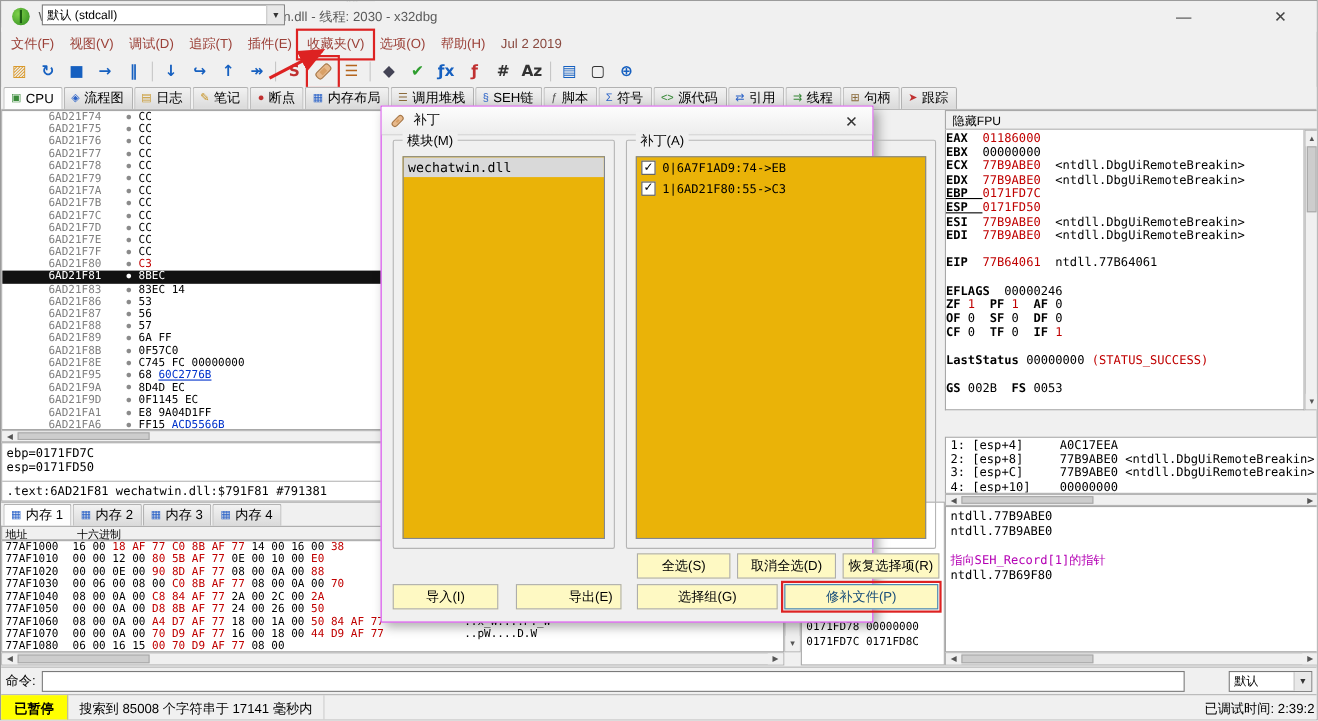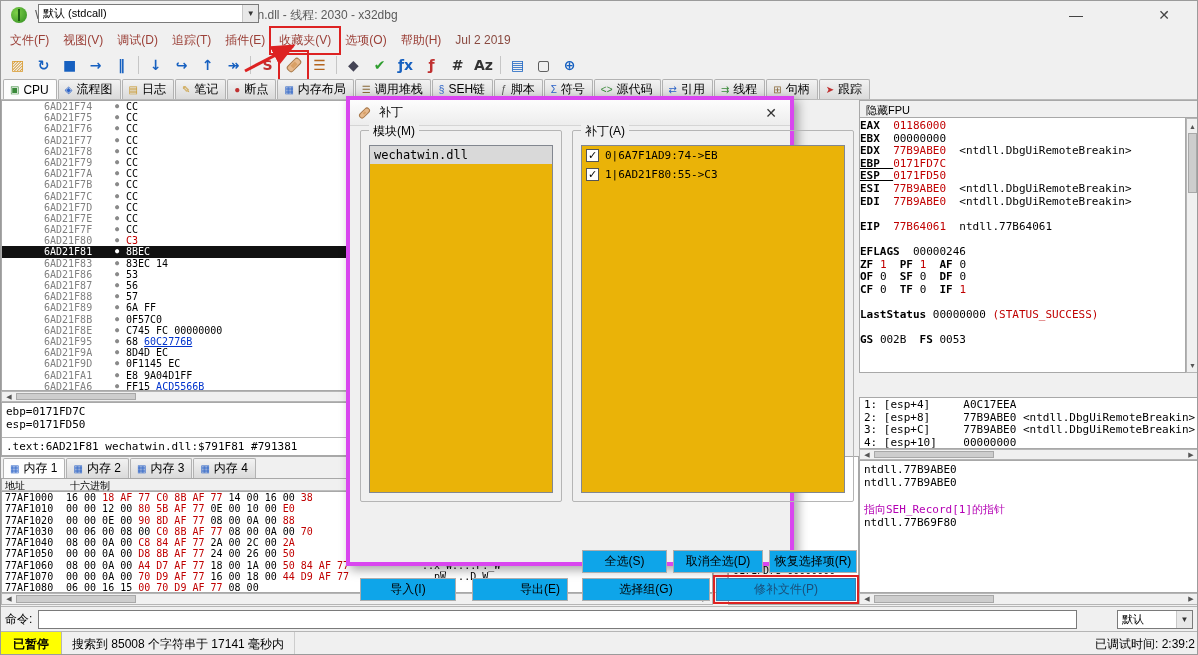--- a/index.html
+++ b/index.html
@@ -96,34 +96,34 @@
   
   #commandbar{position:absolute;left:0;top:605px;width:100%;height:25px;background:#f0f0f0;border-top:1px solid #b5b5b5;display:flex;align-items:center;padding:0 4px;gap:6px;}
   #cmd-input{flex:1;height:19px;background:#fff;border:1px solid #7a7a7a;font-size:11px;padding:0 4px;font-family:"DejaVu Sans Mono",monospace;}
   #cmd-combo{width:76px;}
   #statusbar{position:absolute;left:0;top:630px;width:100%;height:25px;background:#f0f0f0;border-top:1px solid #b5b5b5;display:flex;align-items:center;font-size:12px;}
   #status-state{background:#ffff00;border-right:1px solid #b5b5b5;height:100%;display:flex;align-items:center;padding:0 12px;font-weight:bold;}
   #status-msg{padding:0 10px;border-right:1px solid #cdcdcd;height:100%;display:flex;align-items:center;}
   #status-time{margin-left:auto;padding-right:2px;white-space:nowrap;}
 
   
-  #dialog{position:absolute;left:345px;top:95px;width:448px;height:470px;background:#f0f0f0;border:4px solid #d946ef;box-shadow:4px 4px 10px rgba(0,0,0,.35);z-index:50;}
+  #dialog{position:absolute;left:345px;top:95px;width:448px;height:470px;background:#f0f0f0;border:1px solid #d946ef;box-shadow:4px 4px 10px rgba(0,0,0,.35);z-index:50;}
   #dlg-title{height:26px;display:flex;align-items:center;padding:0 8px;background:linear-gradient(#fdfdfd,#ededed);border-bottom:1px solid #d5d5d5;}
   #dlg-title .bandaid{width:13px;height:6px;}
   #dlg-title-text{margin-left:8px;font-size:12px;}
   #dlg-close{margin-left:auto;font-size:14px;color:#333;width:22px;text-align:center;}
   .groupbox{position:absolute;border:1px solid #b5b5b5;border-radius:2px;}
   .gb-label{position:absolute;top:-8px;left:8px;background:#f0f0f0;padding:0 4px;font-size:12px;}
   #gb-modules{left:10px;top:30px;width:202px;height:372px;}
   #gb-patches{left:222px;top:30px;width:282px;height:372px;}
   .listbox{position:absolute;left:8px;top:14px;right:8px;bottom:8px;background:#eab308;border:1px solid #828790;overflow:hidden;}
   .mod-row{height:18px;line-height:18px;padding:0 4px;font-size:12px;}
   .mod-row.sel{background:#d9d9d9;}
   .patch-row{height:19px;display:flex;align-items:center;gap:6px;padding:0 4px;font-size:11px;}
-  .dlg-btn{position:absolute;height:23px;background:#0ea5e9;border:1px solid #adadad;font-size:12px;text-align:center;line-height:21px;font-family:"Liberation Sans",sans-serif;margin-top:44px;}
+  .dlg-btn{position:absolute;height:23px;background:#fef9c3;border:1px solid #adadad;font-size:12px;text-align:center;line-height:21px;font-family:"Liberation Sans",sans-serif;}
   #btn-selectall{left:232px;top:406px;width:85px;}
   #btn-deselect{left:323px;top:406px;width:90px;}
   #btn-restore{left:419px;top:406px;width:88px;}
   #btn-import{left:10px;top:434px;width:96px;}
   #btn-export{left:122px;top:434px;width:96px;padding-left:40px;}
   #btn-group{left:232px;top:434px;width:128px;}
   #btn-patchfile{left:366px;top:434px;width:140px;border:1px solid #3c7fb1;color:#1a4f7a;}
 
   
   .annot{outline:2px solid #dd2222;outline-offset:1px;}
@@ -383,20 +383,21 @@
 
   <div class="panel mono" id="stackpanel">
       <div class="stk-row" style="top:108px"><span>0171FD78</span> <span>00000000</span></div>
       <div class="stk-row" style="top:121px"><span>0171FD7C</span> <span>0171FD8C</span></div>
     </div>
 
   <div id="reghdr" class="panel" style="background:#f0f0f0;">隐藏FPU</div>
   <div class="panel mono" id="regs">
       <div class="reg-row"><span class="c-n">EAX  </span><span class="c-r">01186000</span></div>
       <div class="reg-row"><span class="c-n">EBX  </span><span class="c-k">00000000</span></div>
+      <div class="reg-row"><span class="c-n">ECX  </span><span class="c-r">77B9ABE0</span><span class="c-k">  &lt;ntdll.DbgUiRemoteBreakin&gt;</span></div>
       <div class="reg-row"><span class="c-n">EDX  </span><span class="c-r">77B9ABE0</span><span class="c-k">  &lt;ntdll.DbgUiRemoteBreakin&gt;</span></div>
       <div class="reg-row"><span class="c-nu">EBP  </span><span class="c-r">0171FD7C</span></div>
       <div class="reg-row"><span class="c-nu">ESP  </span><span class="c-r">0171FD50</span></div>
       <div class="reg-row"><span class="c-n">ESI  </span><span class="c-r">77B9ABE0</span><span class="c-k">  &lt;ntdll.DbgUiRemoteBreakin&gt;</span></div>
       <div class="reg-row"><span class="c-n">EDI  </span><span class="c-r">77B9ABE0</span><span class="c-k">  &lt;ntdll.DbgUiRemoteBreakin&gt;</span></div>
       <div class="reg-row"></div>
       <div class="reg-row"><span class="c-n">EIP  </span><span class="c-r">77B64061</span><span class="c-k">  ntdll.77B64061</span></div>
       <div class="reg-row"></div>
       <div class="reg-row"><span class="c-n">EFLAGS  </span><span class="c-k">00000246</span></div>
       <div class="reg-row"><span class="c-n">ZF </span><span class="c-r">1</span><span class="c-n">  PF </span><span class="c-r">1</span><span class="c-n">  AF </span><span class="c-k">0</span></div>

